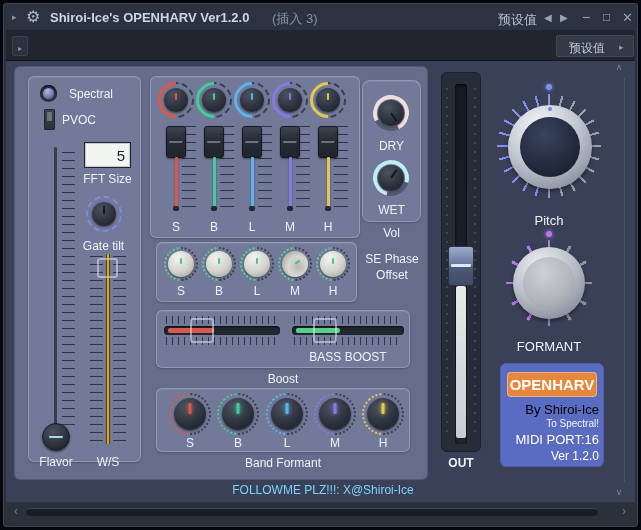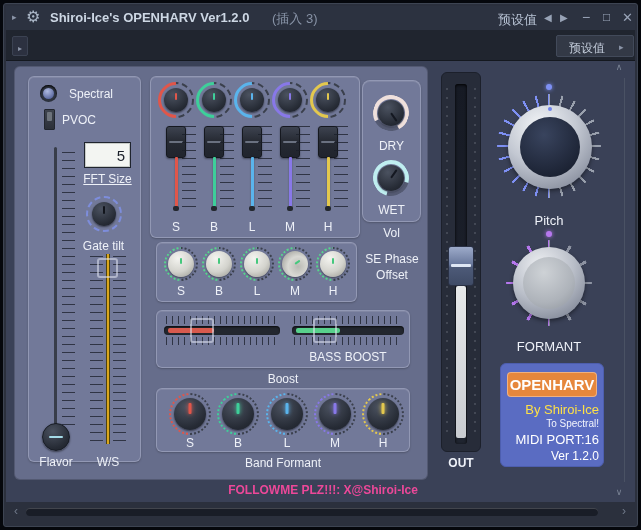--- a/index.html
+++ b/index.html
@@ -105,21 +105,21 @@
     <div class="abs" style="left:3px;top:3px;width:11px;height:11px;border-radius:50%;background:radial-gradient(circle at 40% 30%,#aeb9e0,#5c6aa0 75%);"></div>
   </div>
   <span class="t" style="left:69px;top:87px;text-align:left;">Spectral</span>
   <div class="abs" style="left:44px;top:109px;width:11px;height:21px;background:linear-gradient(180deg,#3e434e,#2c3039);border:1px solid #21252e;border-radius:1px;">
     <div class="abs" style="left:2px;top:2px;width:5px;height:9px;background:#6d737c;border-radius:1px;"></div>
   </div>
   <span class="t" style="left:62px;top:113px;text-align:left;">PVOC</span>
   <div class="abs" style="left:84px;top:142px;width:47px;height:26px;background:#f3f5f2;border:1px solid #1f242e;box-shadow:inset 0 0 0 1px #c8ccc8;">
     <span style="position:absolute;right:5px;top:4px;font-size:15px;color:#1c212b;">5</span>
   </div>
-  <span class="t" style="left:70px;top:172px;width:75px;text-decoration:underline;">FFT Size</span>
+  <span class="t" style="left:70px;top:172px;width:75px;">FFT Size</span>
   <div class="abs" style="left:86px;top:196px;width:36px;height:36px;border:2px dashed #7f90e4;border-radius:50%;opacity:.9;"></div>
   <div class="kwrap" style="left:92px;top:202px;width:24px;height:24px;">
     <div class="face kdark" style="inset:0;">
         <span class="ptr" style="--pc:#11141b;--rot:0deg;height:8px;"></span>
       </div>
   </div>
   <span class="t" style="left:66px;top:239px;width:75px;">Gate tilt</span>
   <div class="abs" style="left:54px;top:147px;width:3px;height:292px;background:#383d49;border-radius:2px;"></div>
   <div class="abs rlv" style="left:62px;top:152px;width:13px;height:278px;"></div>
   <div class="kwrap" style="left:42px;top:423px;width:28px;height:28px;">
@@ -348,27 +348,27 @@
   <div class="kwrap" style="left:513px;top:247px;width:72px;height:72px;">
     <div class="face" style="inset:0;background:radial-gradient(circle at 38% 26%,#eef0f3,#b9bec8 48%,#747b8c 95%);box-shadow:0 2px 4px rgba(0,0,0,.45);"></div>
     <div class="face klight-inner" style="inset:10px;"></div>
   </div>
   <span class="t" style="left:504px;top:339px;width:90px;font-size:13px;">FORMANT</span>
 
   <div class="abs" style="left:500px;top:363px;width:104px;height:104px;background:#5a6cc2;border-radius:6px;border:1px solid #4d5eae;">
     <div class="abs" style="left:6px;top:8px;width:90px;height:25px;background:#e6873c;border:1px solid rgba(255,255,255,.35);border-radius:4px;text-align:center;">
       <span style="font-size:15px;font-weight:bold;color:#ffffff;line-height:24px;">OPENHARV</span>
     </div>
-    <div class="abs" style="left:4px;top:38px;width:94px;text-align:right;font-size:13px;color:#fde047;">By Shiroi-Ice</div>
+    <div class="abs" style="left:4px;top:38px;width:94px;text-align:right;font-size:13px;color:#000000;">By Shiroi-Ice</div>
     <div class="abs" style="left:4px;top:54px;width:94px;text-align:right;font-size:10px;color:#f2f4fc;">To Spectral!</div>
     <div class="abs" style="left:4px;top:68px;width:94px;text-align:right;font-size:13px;color:#ffffff;">MIDI PORT:16</div>
     <div class="abs" style="left:4px;top:85px;width:94px;text-align:right;font-size:12px;color:#ffffff;">Ver 1.2.0</div>
   </div>
 
-  <span class="t" style="left:162px;top:483px;width:322px;color:#ec4899;font-weight:bold;">FOLLOWME PLZ!!!: X@Shiroi-Ice</span>
+  <span class="t" style="left:162px;top:483px;width:322px;color:#7dd3fc;">FOLLOWME PLZ!!!: X@Shiroi-Ice</span>
 
   <span class="t" style="left:612px;top:62px;width:14px;font-size:9px;color:#7b8496;">∧</span>
   <div class="abs" style="left:624px;top:78px;width:1px;height:404px;background:#4a5264;"></div>
   <span class="t" style="left:612px;top:487px;width:14px;font-size:9px;color:#7b8496;">∨</span>
 
   <span class="t" style="left:10px;top:504px;width:12px;font-size:12px;color:#6f7889;">‹</span>
   <div class="abs" style="left:26px;top:508px;width:572px;height:8px;background:#191d27;border-radius:4px;box-shadow:inset 0 1px 0 rgba(255,255,255,.18);"></div>
   <span class="t" style="left:618px;top:504px;width:12px;font-size:12px;color:#6f7889;">›</span>
 </div>
 

